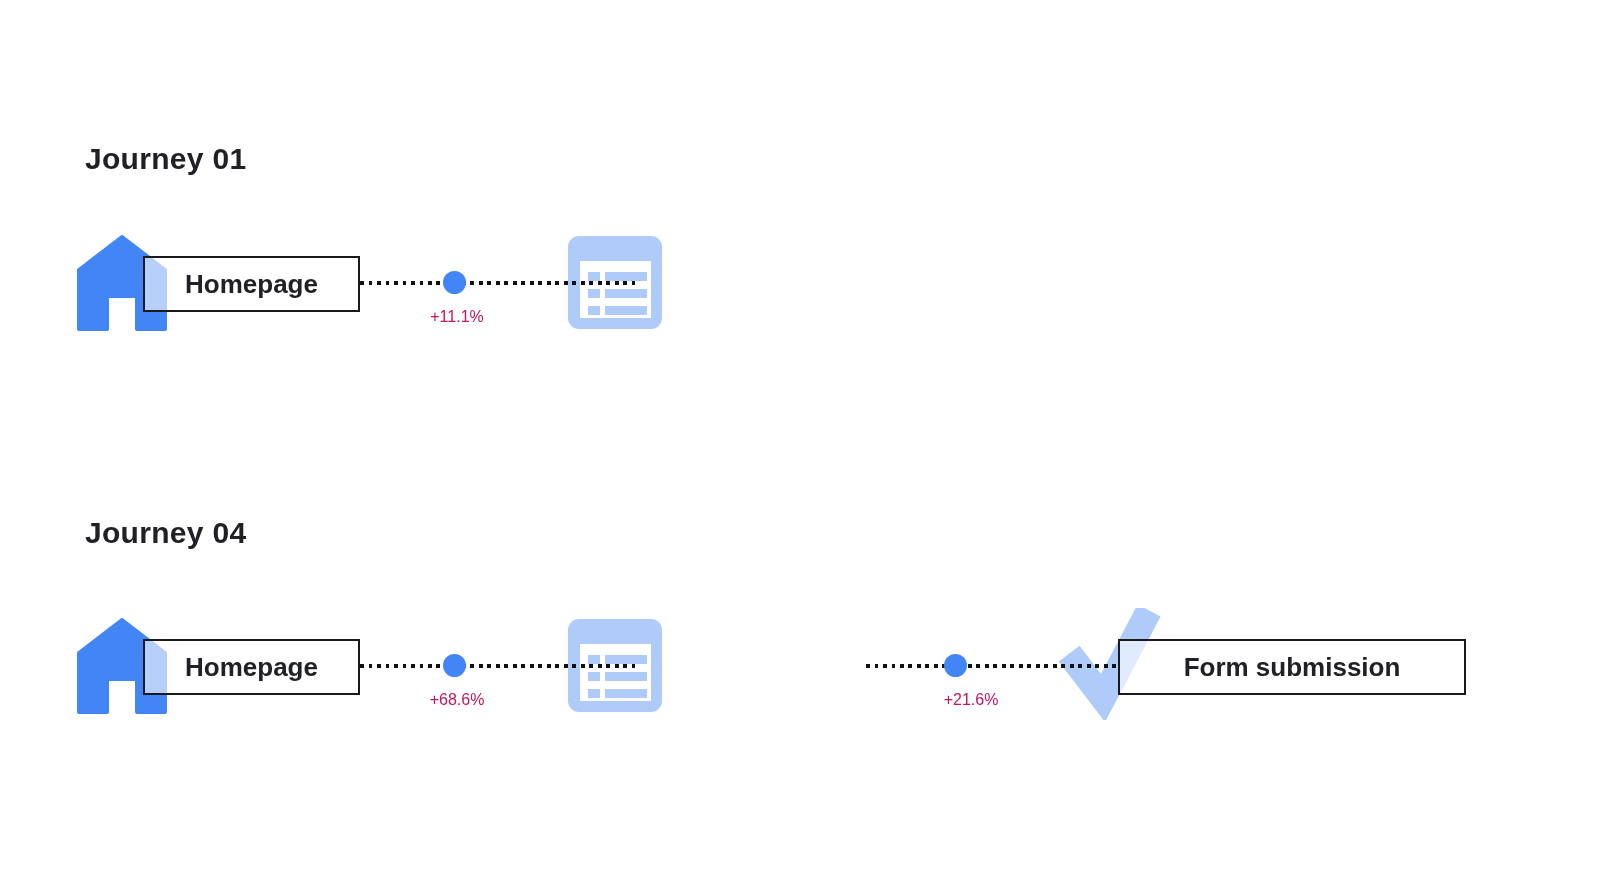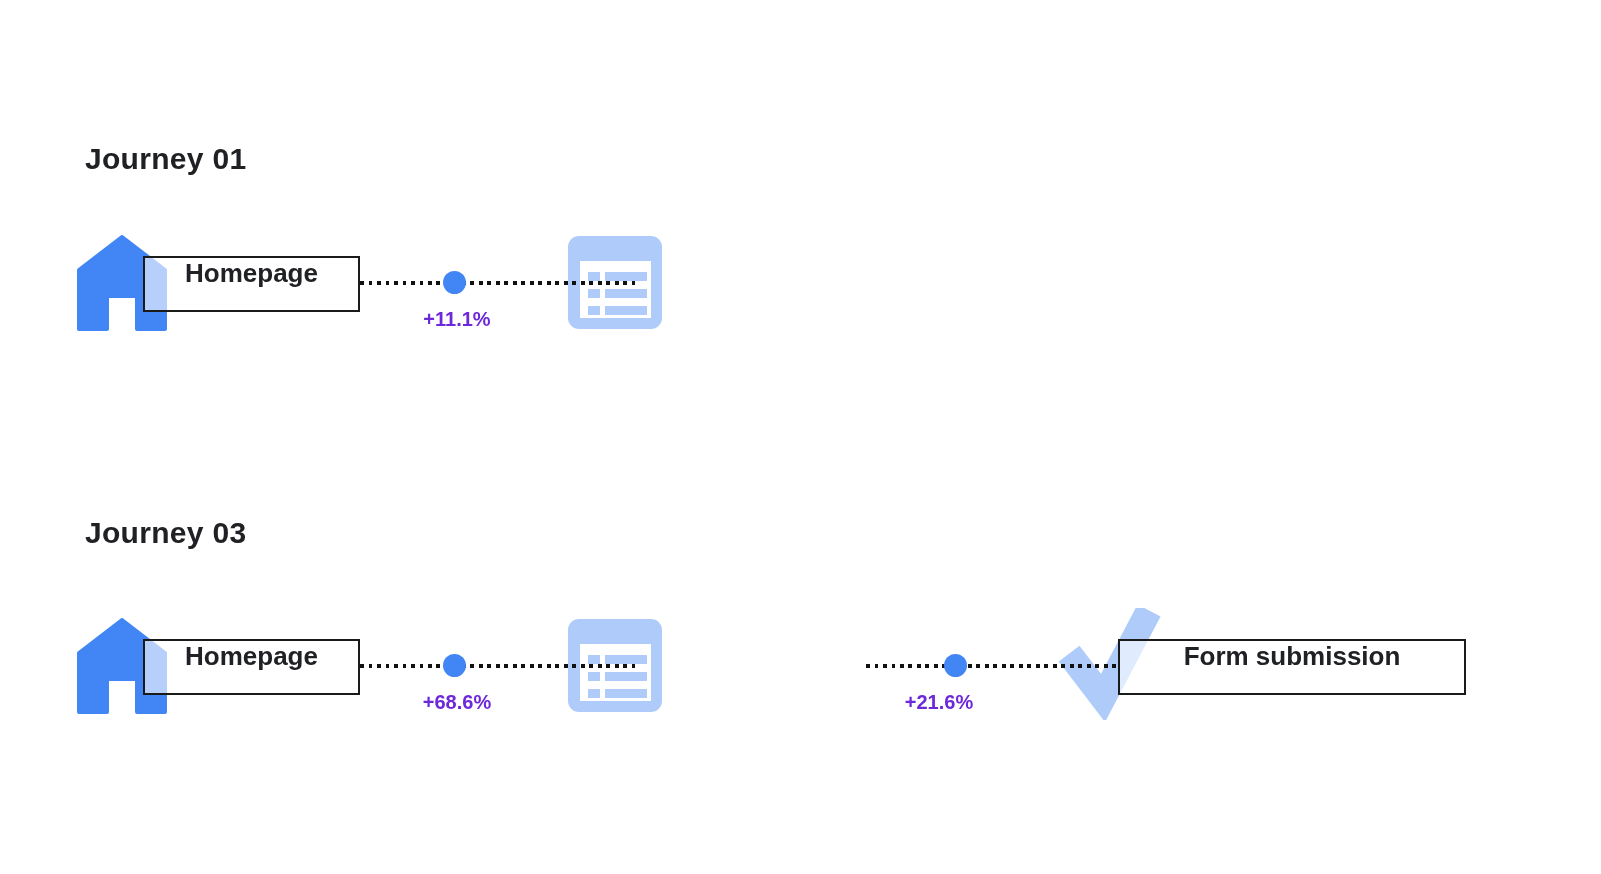--- a/index.html
+++ b/index.html
@@ -8,35 +8,35 @@
     font-family:"Liberation Sans", sans-serif; overflow:hidden;
     --blue:#4285F4; --light-blue:#AECBFA; --text:#202124; --line:#111111;
   }
   .journey-title {
     position:absolute; margin:0; font-size:30px; font-weight:700;
     color:var(--text); letter-spacing:.3px; z-index:5; white-space:nowrap;
   }
   .labelbox {
     position:absolute; height:56px; box-sizing:border-box;
     border:2.5px solid #1a1a1a; background:rgba(255,255,255,.62);
-    display:flex; align-items:flex-start; justify-content:center;
+    display:flex; align-items:center; justify-content:center;
     font-size:26px; font-weight:700; color:var(--text);
     z-index:4; white-space:nowrap;
   }
   .dotline {
     position:absolute; height:3.5px; z-index:2;
     background:repeating-linear-gradient(90deg, var(--line) 0 3.5px, transparent 3.5px 8.5px);
   }
   .dot {
     position:absolute; width:23px; height:23px; border-radius:50%;
     background:var(--blue); z-index:3;
   }
   .pct {
     position:absolute; transform:translateX(-50%); z-index:3;
-    font-size:20px; font-weight:700; color:#6d28d9; white-space:nowrap;
+    font-size:16px; font-weight:400; color:#be185d; white-space:nowrap;
   }
   .icon { position:absolute; z-index:1; line-height:0; }
   .home-svg    .shape { fill:var(--blue); stroke:var(--blue); stroke-width:4; stroke-linejoin:round; }
   .list-svg    .frame { fill:var(--light-blue); }
   .list-svg    .panel { fill:#ffffff; }
   .list-svg    .row   { fill:var(--light-blue); }
   .check-svg   .tick  { fill:none; stroke:var(--light-blue); stroke-width:26;
                         stroke-linecap:square; stroke-linejoin:miter; }
 </style>
 </head>
@@ -66,21 +66,21 @@
         <rect class="row" x="37" y="53" width="42" height="9"></rect>
       <rect class="row" x="20" y="70" width="12" height="9"></rect>
         <rect class="row" x="37" y="70" width="42" height="9"></rect>
     </svg>
   </span>
 
   <div class="labelbox" style="left:143px; top:256px; width:217px">
     <span>Homepage</span>
   </div>
 
-  <h2 class="journey-title" style="left:85px; top:516px">Journey 03</h2>
+  <h2 class="journey-title" style="left:85px; top:516px">Journey 04</h2>
 
   <span class="icon" style="left:77px; top:618px">
     <svg class="home-svg" width="90" height="96" viewBox="0 0 90 96">
       <path class="shape" d="M45 2 L88 35 L88 94 L60 94 L60 61 L30 61 L30 94 L2 94 L2 35 Z"></path>
     </svg>
   </span>
 
   <span class="dotline" style="left:360px; top:664px; width:280px"></span>
   <span class="dot" style="left:443px; top:654px"></span>
   <span class="pct" style="left:457px; top:691px">+68.6%</span>
@@ -93,21 +93,21 @@
         <rect class="row" x="37" y="36" width="42" height="9"></rect>
       <rect class="row" x="20" y="53" width="12" height="9"></rect>
         <rect class="row" x="37" y="53" width="42" height="9"></rect>
       <rect class="row" x="20" y="70" width="12" height="9"></rect>
         <rect class="row" x="37" y="70" width="42" height="9"></rect>
     </svg>
   </span>
 
   <span class="dotline" style="left:866px; top:664px; width:252px"></span>
   <span class="dot" style="left:944px; top:654px"></span>
-  <span class="pct" style="left:939px; top:691px">+21.6%</span>
+  <span class="pct" style="left:971px; top:691px">+21.6%</span>
 
   <span class="icon" style="left:1043px; top:608px">
     <svg class="check-svg" width="120" height="112" viewBox="0 0 120 112">
       <polyline class="tick" points="34,56 60,90 100,14"></polyline>
     </svg>
   </span>
 
   <div class="labelbox" style="left:143px; top:639px; width:217px">
     <span>Homepage</span>
   </div>

